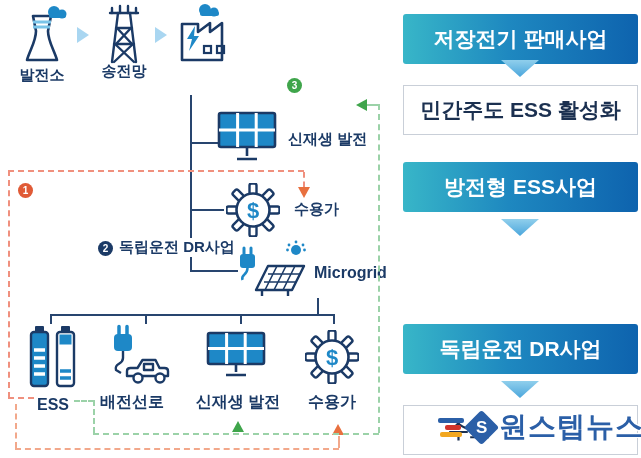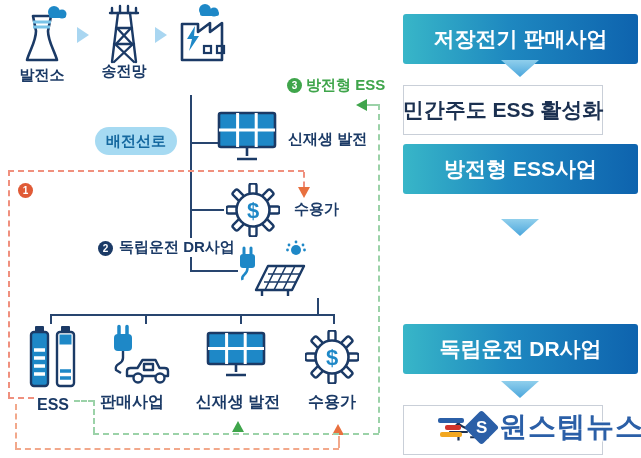--- a/index.html
+++ b/index.html
@@ -35,21 +35,21 @@
   .ann-orange{color:#E8603C;}
   .ann-navy{color:#1B3A66;background:#fff;padding:0 3px;}
   .ann-green{color:#3FA54B;}
   
   .pill{position:absolute;background:#A6DAF2;color:#14689F;font-weight:bold;font-size:15px;
         border-radius:15px;display:flex;align-items:center;justify-content:center;}
   
   .rp-header{position:absolute;left:403px;width:235px;height:50px;border-radius:3px;
              background:linear-gradient(90deg,#38B6C8 0%,#1E88C0 45%,#0E63AE 100%);
              color:#fff;font-size:21px;font-weight:bold;display:flex;align-items:center;justify-content:center;white-space:nowrap;}
-  .rp-detail{position:absolute;left:403px;width:200px;height:50px;background:#fff;border:1px solid #C9CFD8;
+  .rp-detail{position:absolute;left:403px;width:235px;height:50px;background:#fff;border:1px solid #C9CFD8;
              color:#1B3050;font-size:21px;font-weight:bold;display:flex;align-items:center;justify-content:center;white-space:nowrap;box-sizing:border-box;}
   .rp-tri{position:absolute;left:501px;width:38px;height:17px;background:linear-gradient(#90CFEC,#4BA6DC);
           clip-path:polygon(0 0,100% 0,50% 100%);}
   
   .wm{position:absolute;left:438px;top:404px;height:46px;display:flex;align-items:center;z-index:5;}
   .wm-bars{display:flex;flex-direction:column;gap:2px;margin-right:3px;}
   .wm-bar{height:5px;border-radius:2px;}
   .wm-bar1{width:26px;background:#2B5FA7;}
   .wm-bar2{width:16px;background:#D1342B;margin-left:7px;}
   .wm-bar3{width:22px;background:#F2A71F;margin-left:2px;}
@@ -108,24 +108,22 @@
   <div class="cline" style="left:190px;top:142px;width:28px;height:2px;"></div>
   <div class="cline" style="left:190px;top:209px;width:34px;height:2px;"></div>
   <div class="cline" style="left:190px;top:270px;width:48px;height:2px;"></div>
   <div class="cline" style="left:317px;top:298px;width:2px;height:16px;"></div>
   <div class="cline" style="left:50px;top:314px;width:285px;height:2px;"></div>
   <div class="cline" style="left:50px;top:314px;width:2px;height:10px;"></div>
   <div class="cline" style="left:145px;top:314px;width:2px;height:10px;"></div>
   <div class="cline" style="left:240px;top:314px;width:2px;height:10px;"></div>
   <div class="cline" style="left:333px;top:314px;width:2px;height:10px;"></div>
 
-  <div class="pill" style="left:95px;top:127px;width:82px;height:28px;">배전선로</div>
 
   <div class="numbadge nb-green" style="left:287px;top:78px;">3</div>
-  <div class="ann ann-green" style="left:306px;top:76px;">방전형 ESS</div>
 
   <div class="numbadge nb-orange" style="left:18px;top:183px;">1</div>
 
   <div class="numbadge nb-navy" style="left:98px;top:241px;">2</div>
   <div class="ann ann-navy" style="left:116px;top:238px;">독립운전 DR사업</div>
 
   <svg class="abs" style="left:216px;top:110px;" width="62" height="52" viewBox="0 0 62 52">
     <rect x="3" y="3" width="56" height="34" rx="2" fill="#1E88C7" stroke="#1B3A66" stroke-width="2.6"></rect>
     <path d="M21.6 3 v34 M40.2 3 v34 M3 20 h56" stroke="#fff" stroke-width="3"></path>
     <path d="M31 37 v9 M21 49 h20" stroke="#1B3A66" stroke-width="2.6" fill="none"></path>
@@ -159,20 +157,21 @@
     </g>
     <g>
       <rect x="8" y="14" width="15" height="14" rx="3" fill="#1E88C7"></rect>
       <path d="M12 14 v-6 M19 14 v-6" stroke="#1E88C7" stroke-width="3" stroke-linecap="round"></path>
       <path d="M15.5 28 c0 8 -7 6 -5 12" stroke="#1E88C7" stroke-width="2.5" fill="none"></path>
     </g>
     <path d="M24 50 L36 26 h36 L60 50 z" fill="#fff" stroke="#1B3A66" stroke-width="2.4" stroke-linejoin="round"></path>
     <path d="M32 42 h32 M36 34 h33 M45 26 L33 50 M54 26 L42 50 M63 26 L51 50" stroke="#1B3A66" stroke-width="1.6"></path>
     <path d="M30 50 v6 M56 50 v6" stroke="#1B3A66" stroke-width="2.4"></path>
   </svg>
+  <div class="lbl lbl16" style="left:314px;top:264px;">Microgrid</div>
 
   <svg class="abs" style="left:28px;top:324px;" width="50" height="64" viewBox="0 0 50 64">
     <rect x="7" y="2" width="9" height="7" rx="1" fill="#1B3A66"></rect>
     <rect x="33" y="2" width="9" height="7" rx="1" fill="#1B3A66"></rect>
     <rect x="3" y="8" width="17" height="54" rx="3" fill="#1E88C7" stroke="#1B3A66" stroke-width="2.4"></rect>
     <path d="M6 26 h11 M6 34 h11 M6 42 h11 M6 50 h11" stroke="#fff" stroke-width="3.5"></path>
     <rect x="29" y="8" width="17" height="54" rx="3" fill="#fff" stroke="#1B3A66" stroke-width="2.4"></rect>
     <rect x="31.5" y="10.5" width="12" height="10" fill="#1E88C7"></rect>
     <path d="M32 47 h11 M32 54 h11" stroke="#1E88C7" stroke-width="3.5"></path>
   </svg>
@@ -184,21 +183,21 @@
       <path d="M25 10 V2.5 M33 10 V2.5" stroke="#1E88C7" stroke-width="3.5" stroke-linecap="round"></path>
     </g>
     <path d="M29 27 v7 c0 7 -9 5 -7 12 l5 3" fill="none" stroke="#1B3A66" stroke-width="2.4"></path>
     <g fill="#fff" stroke="#1B3A66" stroke-width="2.4" stroke-linejoin="round">
       <path d="M33 52 v-5 c0-2 1.5-3 3.5-3 h7 l5-8 h13 l4 8 h5 c2 0 3.5 1 3.5 3 v5 z"></path>
       <rect x="50" y="40" width="9" height="6" fill="#fff"></rect>
       <circle cx="44" cy="54" r="4.5"></circle>
       <circle cx="66" cy="54" r="4.5"></circle>
     </g>
   </svg>
-  <div class="lbl lbl16 center" style="left:92px;top:392px;width:80px;">판매사업</div>
+  <div class="lbl lbl16 center" style="left:92px;top:392px;width:80px;">배전선로</div>
 
   <svg class="abs" style="left:205px;top:330px;" width="62" height="48" viewBox="0 0 62 48">
     <rect x="3" y="3" width="56" height="31" rx="2" fill="#1E88C7" stroke="#1B3A66" stroke-width="2.6"></rect>
     <path d="M21.6 3 v31 M40.2 3 v31 M3 18.5 h56" stroke="#fff" stroke-width="3"></path>
     <path d="M31 34 v8 M21 45 h20" stroke="#1B3A66" stroke-width="2.6" fill="none"></path>
   </svg>
   <div class="lbl lbl16 center" style="left:196px;top:392px;width:84px;">신재생 발전</div>
 
   <svg class="abs" style="left:305px;top:330px;" width="54" height="54" viewBox="0 0 54 54">
     <g fill="#fff" stroke="#1B3A66" stroke-width="2.4">
@@ -232,21 +231,21 @@
   <div class="dash-gr-h" style="left:93px;top:433px;width:286px;"></div>
   <div class="dash-gr-v" style="left:378px;top:104px;height:329px;"></div>
   <div class="dash-gr-h" style="left:367px;top:104px;width:12px;"></div>
   <div class="tri tri-up-gr" style="left:232px;top:421px;"></div>
   <div class="tri tri-left-gr" style="left:356px;top:99px;"></div>
 
   <div class="rp-header" style="top:14px;">저장전기 판매사업</div>
   <div class="rp-tri" style="top:60px;"></div>
   <div class="rp-detail" style="top:85px;">민간주도 ESS 활성화</div>
 
-  <div class="rp-header" style="top:144px;text-align:center;">방전형 ESS사업</div>
+  <div class="rp-header" style="top:162px;text-align:center;">방전형 ESS사업</div>
   <div class="rp-tri" style="top:219px;"></div>
 
   <div class="rp-header" style="top:324px;">독립운전 DR사업</div>
   <div class="rp-tri" style="top:381px;"></div>
   <div class="rp-detail detail-left" style="top:405px;">수요</div>
 
   <div class="wm">
     <div class="wm-bars">
       <div class="wm-bar wm-bar1"></div>
       <div class="wm-bar wm-bar2"></div>

